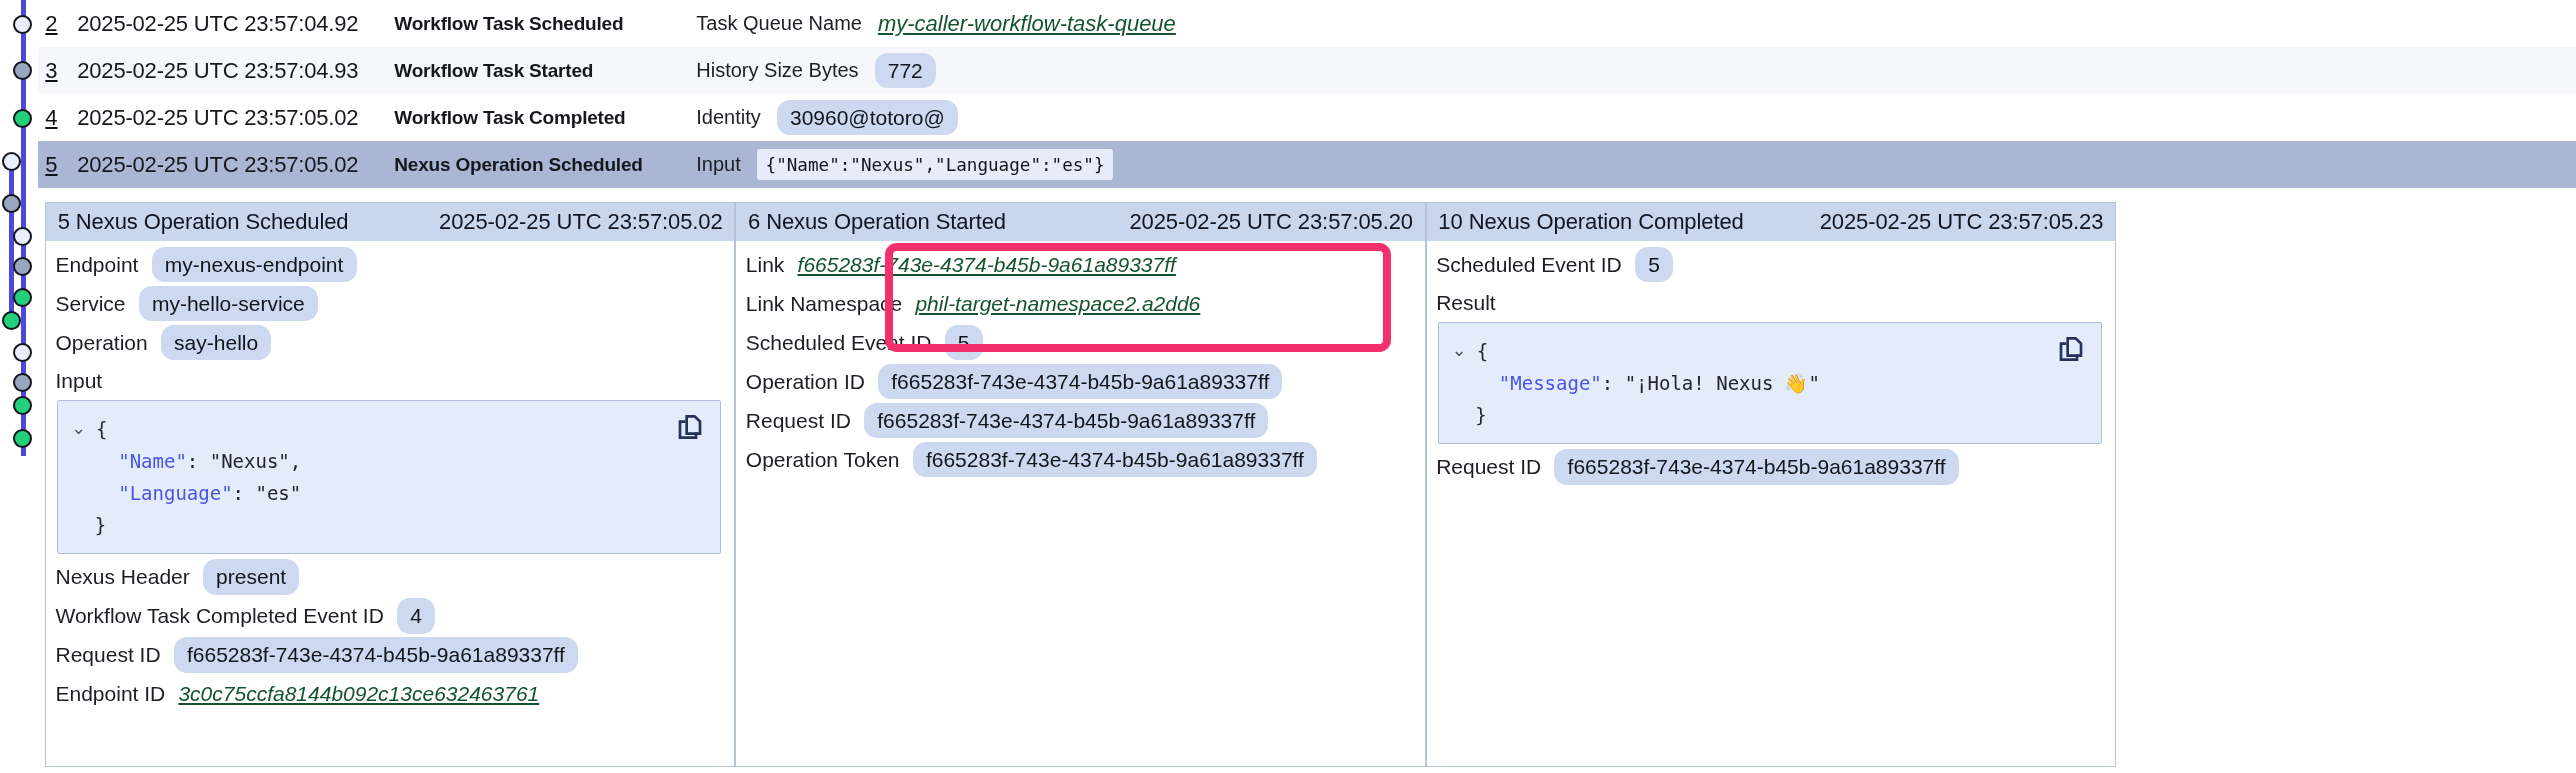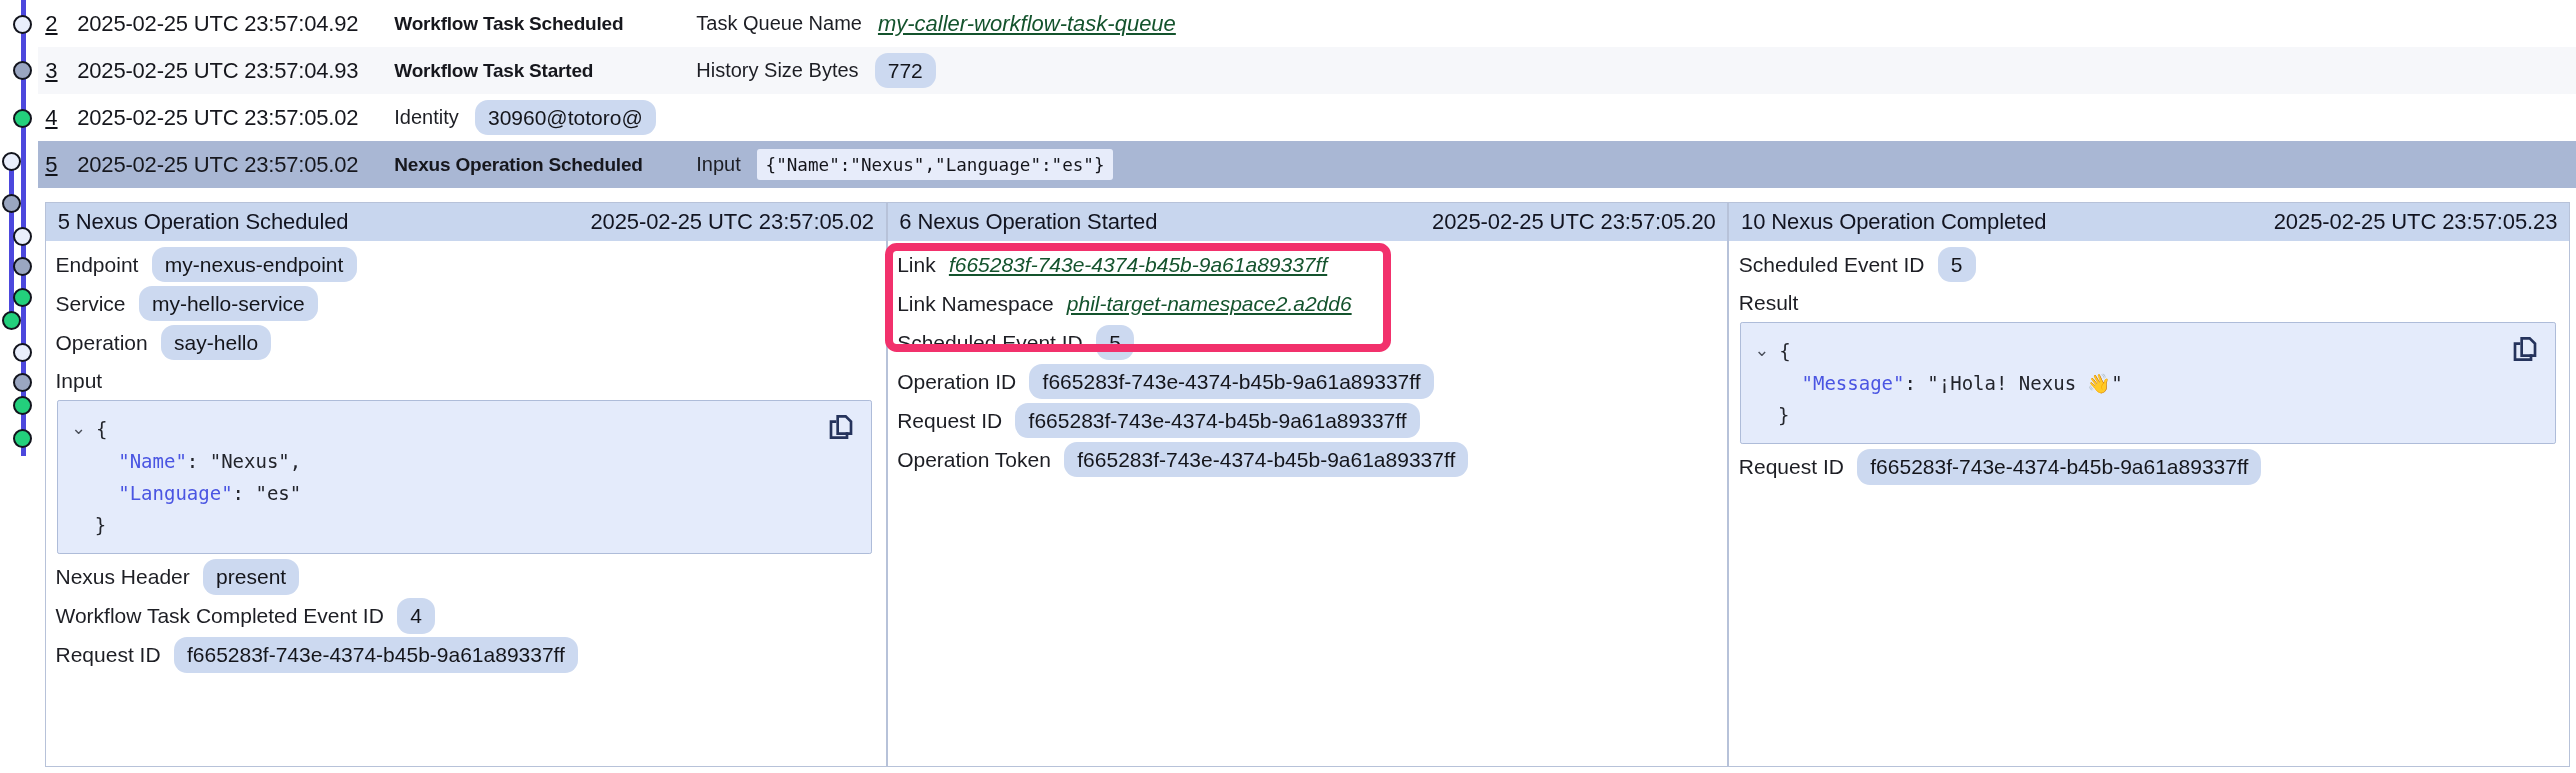--- a/index.html
+++ b/index.html
@@ -42,21 +42,21 @@
   }
   .vmono {
     background: #e7ecfa; border-radius: 2.9px; padding: 5.9px 8.8px;
     font-family: "DejaVu Sans Mono", "Liberation Mono", monospace;
     font-size: 17.6px; color: #14151b;
   }
 
   
   .panels {
     position: absolute; left: 45px; top: 202px;
-    width: 2525px; height: 565px;
+    width: 2071px; height: 565px;
     display: flex; gap: 0;
   }
   .panel { flex: 1 1 0; border: 1.5px solid #b7c2d9; background: #fff; overflow: hidden; }
   .phead {
     height: 38px; background: #c8d6ee;
     display: flex; justify-content: space-between; align-items: center;
     padding: 0 11.7px; font-size: 22px; font-weight: 500; color: #121420;
     letter-spacing: -0.1px;
   }
   .pbody { padding: 0 11.7px 0 9.5px; font-size: 21px; }
@@ -132,20 +132,21 @@
       <a class="num">3</a>
       <span class="time">2025-02-25 UTC 23:57:04.93</span>
       <span class="ename">Workflow Task Started</span>
       <span class="alabel">History Size Bytes</span>
       <span class="vbadge">772</span>
     </div>
 
     <div class="erow">
       <a class="num">4</a>
       <span class="time">2025-02-25 UTC 23:57:05.02</span>
+      <span class="ename">Workflow Task Completed</span>
       <span class="alabel">Identity</span>
       <span class="vbadge">30960@totoro@</span>
     </div>
 
     <div class="erow selected">
       <a class="num">5</a>
       <span class="time">2025-02-25 UTC 23:57:05.02</span>
       <span class="ename">Nexus Operation Scheduled</span>
       <span class="alabel">Input</span>
       <span class="vmono">{"Name":"Nexus","Language":"es"}</span>
@@ -190,20 +191,24 @@
           <span class="vbadge">present</span>
         </div>
         <div class="field">
           <span class="flabel">Workflow Task Completed Event ID</span>
           <span class="vbadge">4</span>
         </div>
         <div class="field">
           <span class="flabel">Request ID</span>
           <span class="vbadge">f665283f-743e-4374-b45b-9a61a89337ff</span>
         </div>
+        <div class="field">
+          <span class="flabel">Endpoint ID</span>
+          <a class="vlink">3c0c75ccfa8144b092c13ce632463761</a>
+        </div>
       </div>
     </section>
 
     <section class="panel">
       <header class="phead">
         <span>6 Nexus Operation Started</span>
         <span>2025-02-25 UTC 23:57:05.20</span>
       </header>
       <div class="pbody">
         <div class="field">

